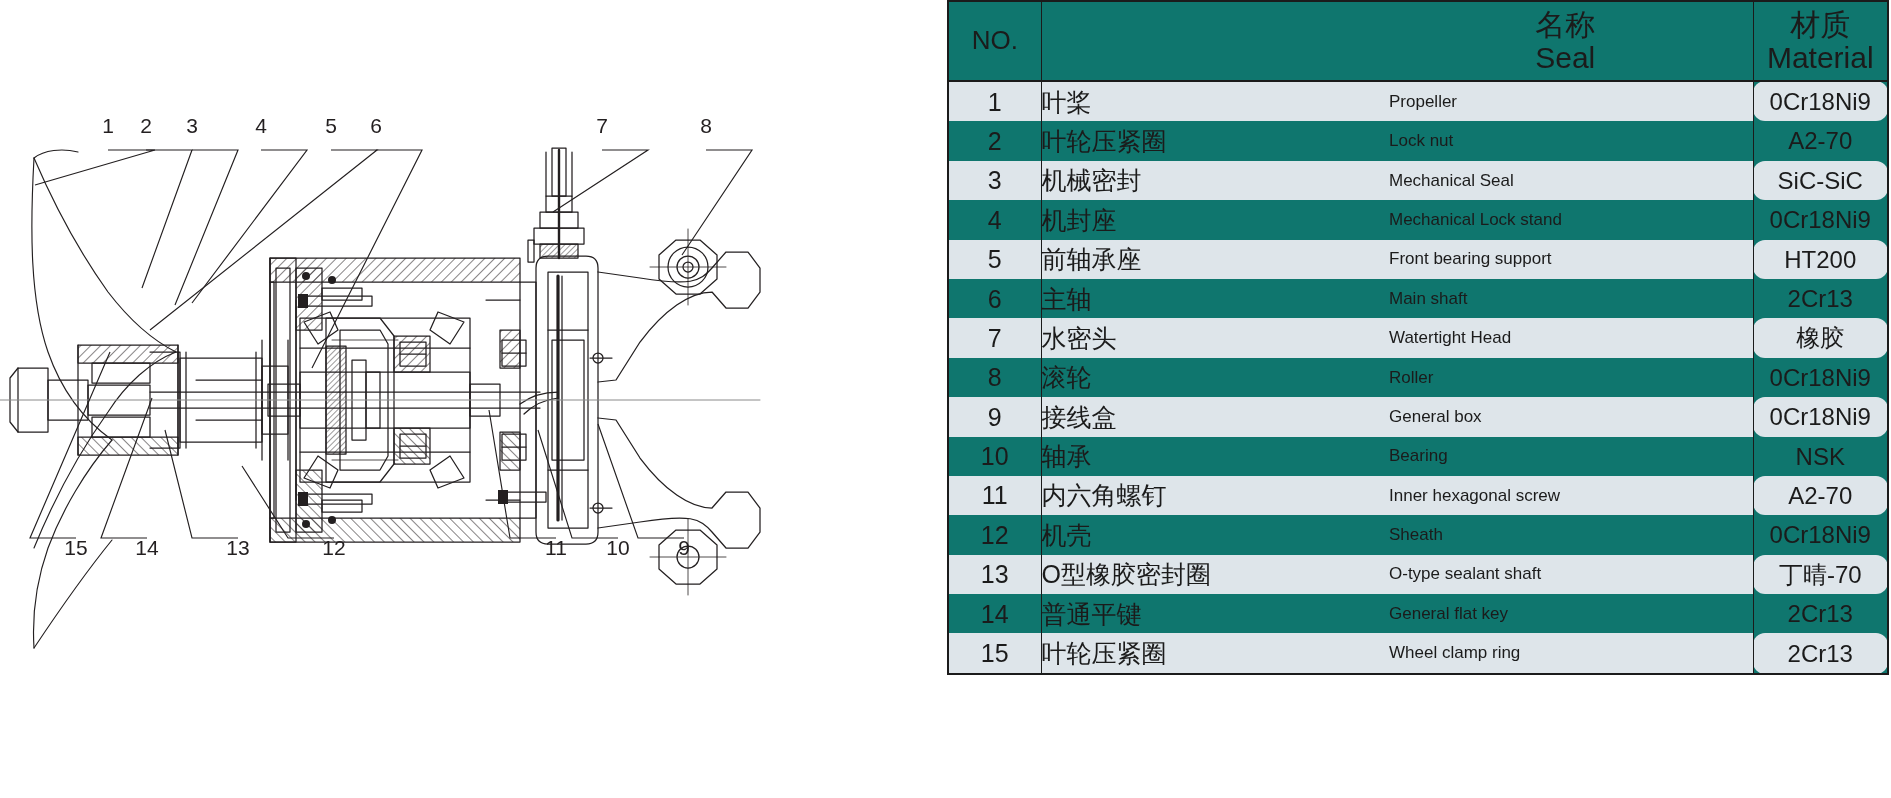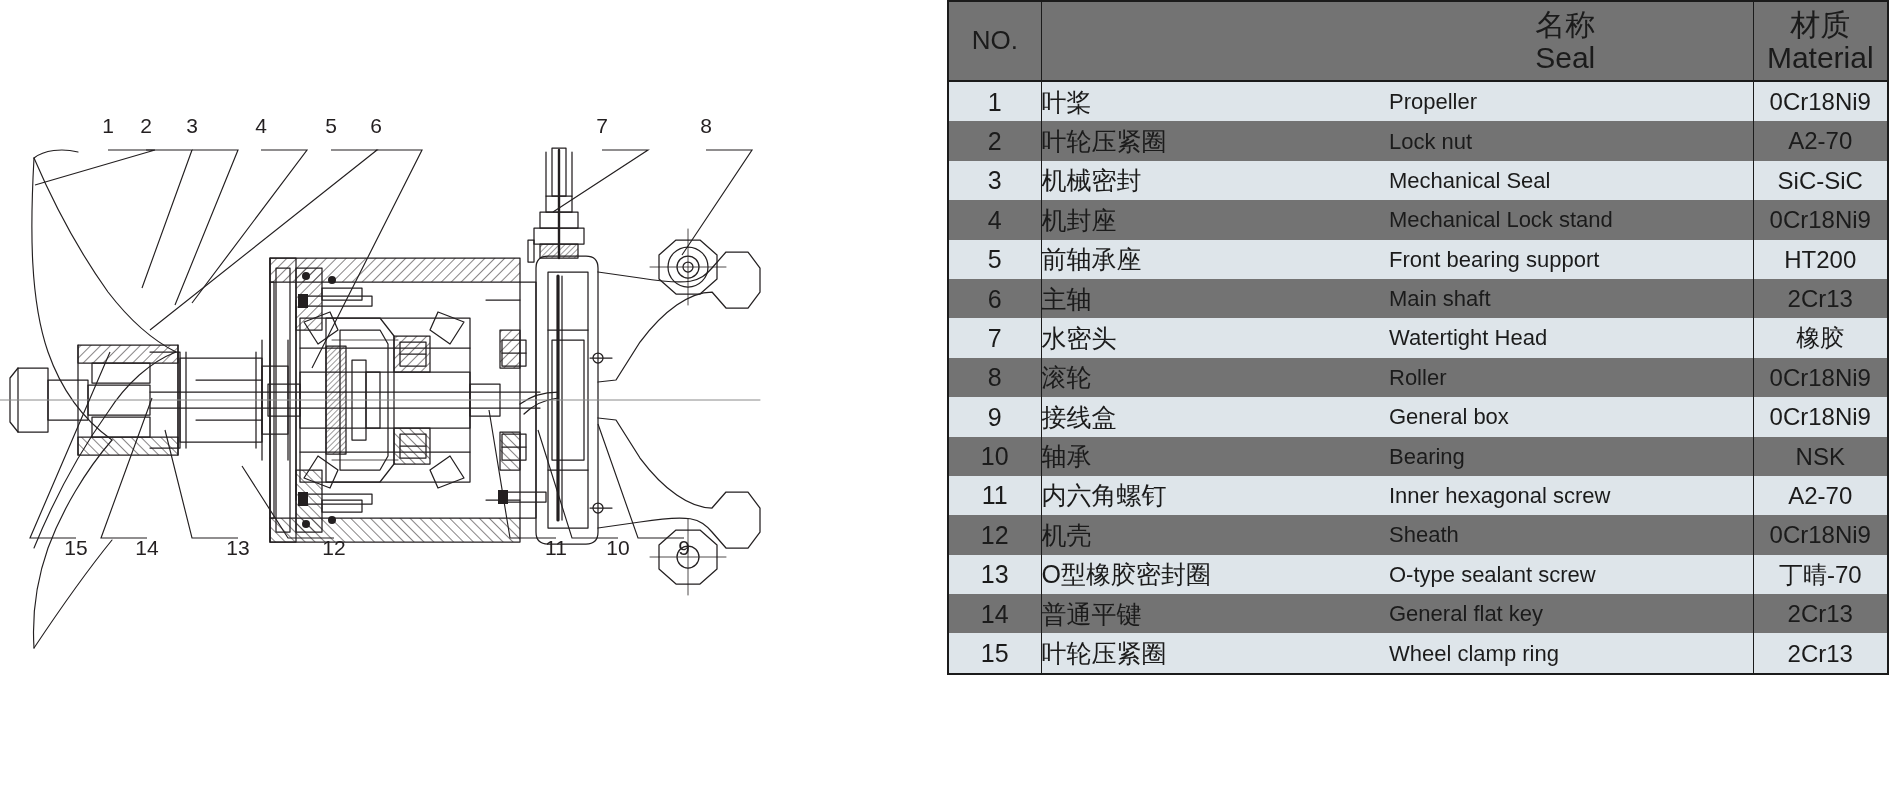--- a/index.html
+++ b/index.html
@@ -14,21 +14,21 @@
   #drawing-pane{position:absolute;left:0;top:0;width:947px;height:798px;}
   #drawing-svg{display:block;width:947px;height:798px;}
 
   
   #parts-pane{position:absolute;left:947px;top:0;width:944px;height:798px;}
   table.parts{
     border-collapse:collapse;
     width:940px;
     table-layout:fixed;
     border:2px solid #1b1b1b;
-    background:#737373;
+    background:#0f766e;
   }
   table.parts col.c-no{width:93px;}
   table.parts col.c-cn{width:337px;}
   table.parts col.c-en{width:375px;}
   table.parts col.c-mat{width:135px;}
 
   table.parts th,table.parts td{
     border-left:1.5px solid #1b1b1b;
     border-right:1.5px solid #1b1b1b;
     padding:0;
@@ -45,26 +45,26 @@
   table.parts thead th.h-no{font-size:26px;}
   table.parts thead th.h-name,table.parts thead th.h-mat{font-size:30px;}
   table.parts thead th.h-name .cn,table.parts thead th.h-mat .cn{display:block;}
   table.parts thead th.h-name .en,table.parts thead th.h-mat .en{display:block;margin-top:1px;}
   table.parts thead th.h-blank{border-right:none;}
   table.parts thead th.h-name{border-left:none;text-align:center;}
 
   table.parts tbody tr.shade td{background:#dee5ea;}
   table.parts tbody tr td.no{text-align:center;font-size:25px;}
   table.parts tbody tr td.cn{text-align:left;font-size:25px;}
-  table.parts tbody tr td.en{text-align:left;padding-left:11px;font-size:22px;}
+  table.parts tbody tr td.en{text-align:left;padding-left:11px;font-size:17px;}
   table.parts tbody tr td.mat{text-align:center;font-size:24px;}
   table.parts tbody tr td.cn,table.parts tbody tr td.en{border-left:none;border-right:none;}
   table.parts tbody tr td.no{border-left:none;}
   table.parts tbody tr td.en{border-right:1.5px solid #1b1b1b;}
-  table.parts tbody tr td.mat{border-right:none;}
+  table.parts tbody tr td.mat{border-right:none;border-radius:12px;}
 </style>
 </head>
 <body>
 
 <div id="root">
 
   <div id="drawing-pane">
     <svg id="drawing-svg" viewBox="0 0 947 798">
       <defs>
         <pattern id="hatchR" width="7" height="7" patternTransform="rotate(45)" patternUnits="userSpaceOnUse">
@@ -397,21 +397,21 @@
           </tr>
           <tr>
             <td class="no">12</td>
             <td class="cn">机壳</td>
             <td class="en">Sheath</td>
             <td class="mat">0Cr18Ni9</td>
           </tr>
           <tr class="shade">
             <td class="no">13</td>
             <td class="cn">O型橡胶密封圈</td>
-            <td class="en">O-type sealant screw</td>
+            <td class="en">O-type sealant shaft</td>
             <td class="mat">丁晴-70</td>
           </tr>
           <tr>
             <td class="no">14</td>
             <td class="cn">普通平键</td>
             <td class="en">General flat key</td>
             <td class="mat">2Cr13</td>
           </tr>
           <tr class="shade">
             <td class="no">15</td>

